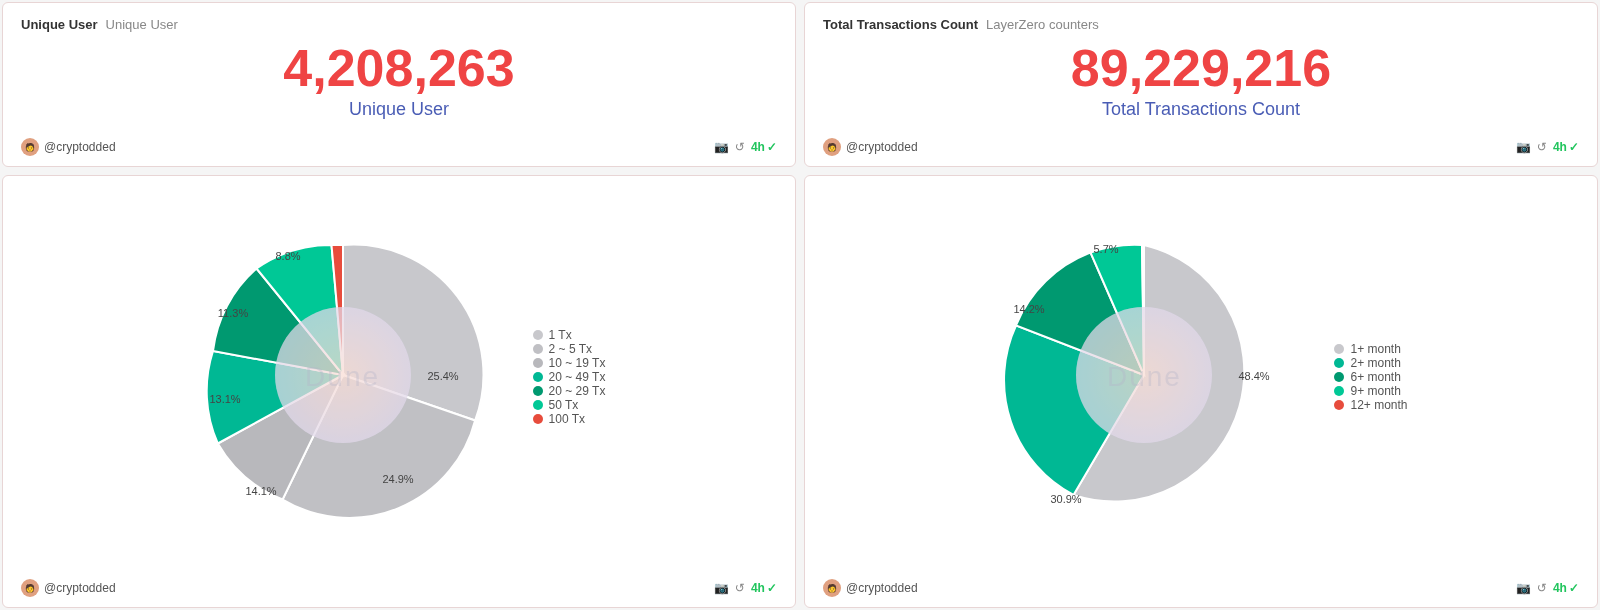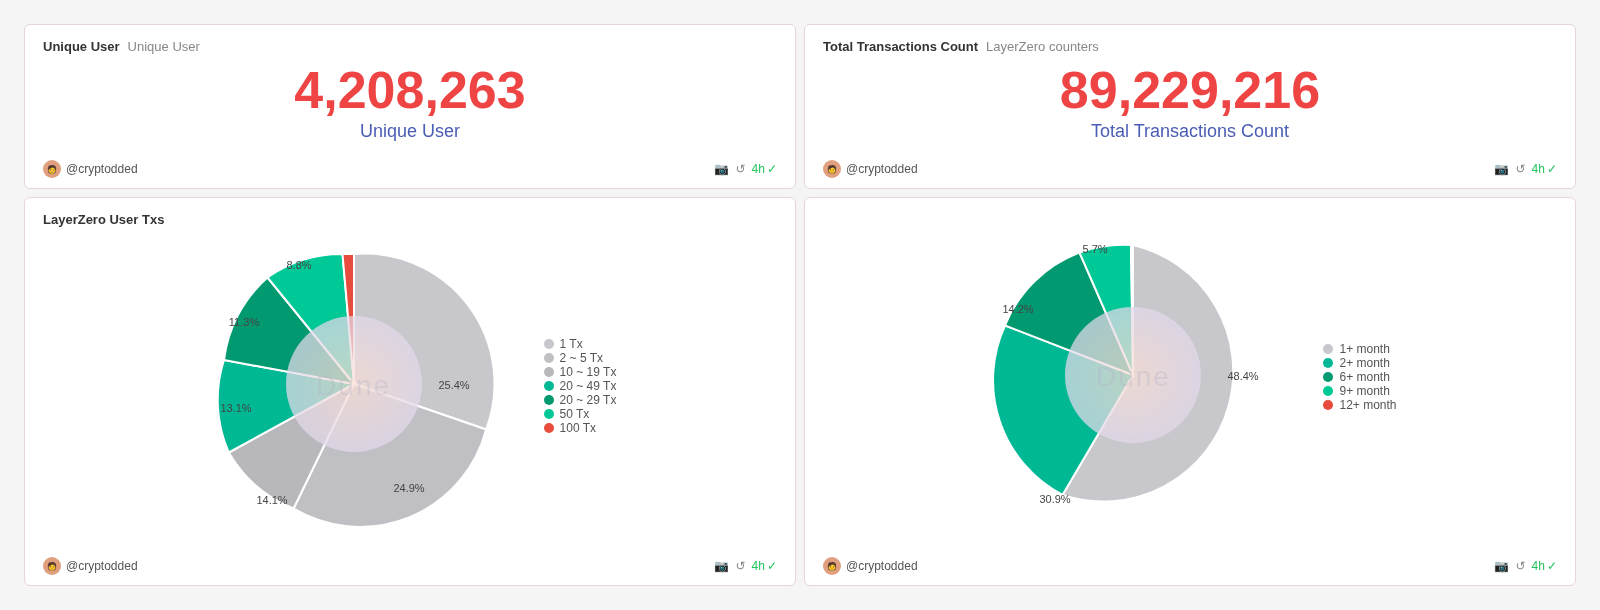--- a/index.html
+++ b/index.html
@@ -8,21 +8,21 @@
       font-family: -apple-system, BlinkMacSystemFont, 'Segoe UI', sans-serif;
       width: 1600px;
       height: 610px;
       overflow: hidden;
     }
     .dashboard {
       display: grid;
       grid-template-columns: 1fr 1fr;
       grid-template-rows: 165px 1fr;
       gap: 8px;
-      padding: 24px;
+      padding: 2px;
       width: 1600px;
       height: 610px;
     }
     .card {
       background: #fff;
       border: 1px solid #e8d5d5;
       border-radius: 6px;
       padding: 14px 18px;
       position: relative;
       overflow: hidden;
@@ -85,21 +85,21 @@
     }
     .footer-actions {
       display: flex;
       align-items: center;
       gap: 6px;
       font-size: 12px;
       color: #888;
     }
     .badge-4h {
       color: #22c55e;
-      font-weight: 400;
+      font-weight: 700;
       font-size: 12px;
       display: flex;
       align-items: center;
       gap: 2px;
     }
     .chart-card {
       display: flex;
       flex-direction: column;
     }
     .chart-area {
@@ -197,23 +197,20 @@
         <span style="cursor:pointer;">↺</span>
         <span class="badge-4h">
           <span>4h</span>
           <span>✓</span>
         </span>
       </div>
     </div>
   </div>
 
   <div class="card chart-card">
-    <div class="card-header">
-      <span class="card-title">LayerZero User Txs</span>
-    </div>
     <div class="chart-area">
       <div class="donut-container">
         <div class="donut-svg">
           <svg width="300" height="300" viewBox="0 0 300 300">
 
             <defs>
               <radialGradient id="innerGrad" cx="50%" cy="50%" r="50%">
                 <stop offset="0%" stop-color="#f5c0b0"></stop>
                 <stop offset="100%" stop-color="#c8b8d8"></stop>
               </radialGradient>

